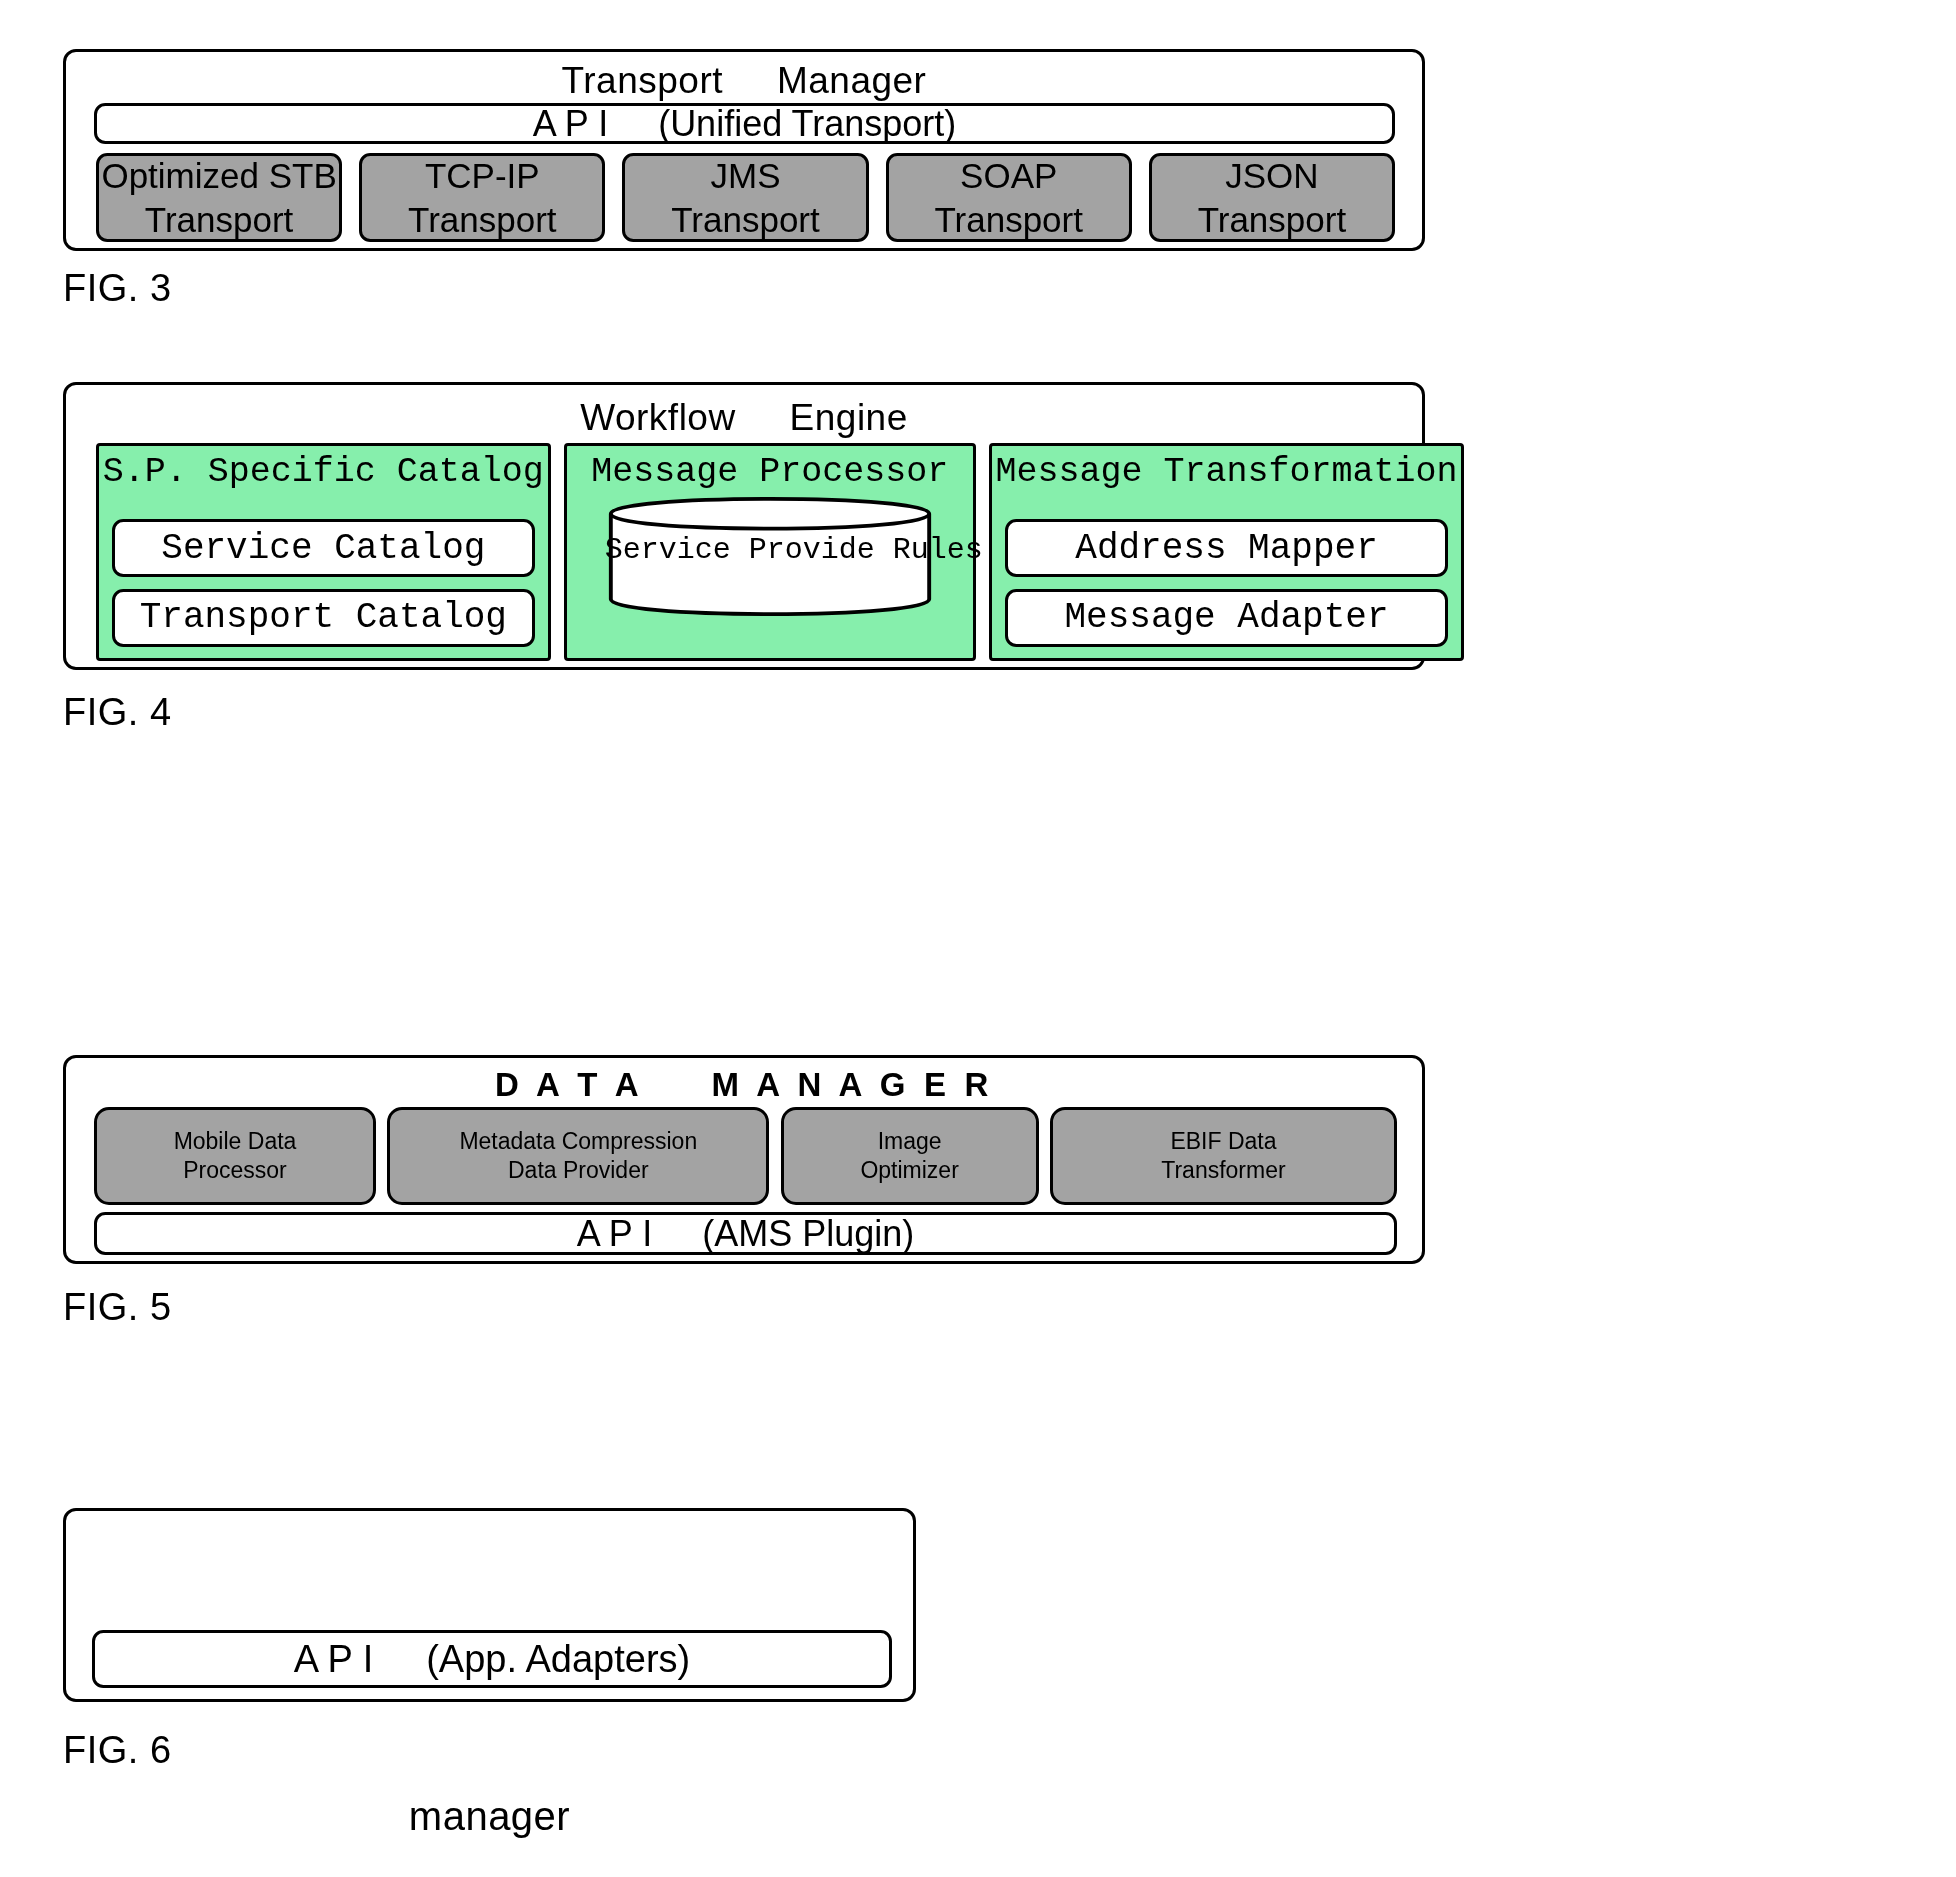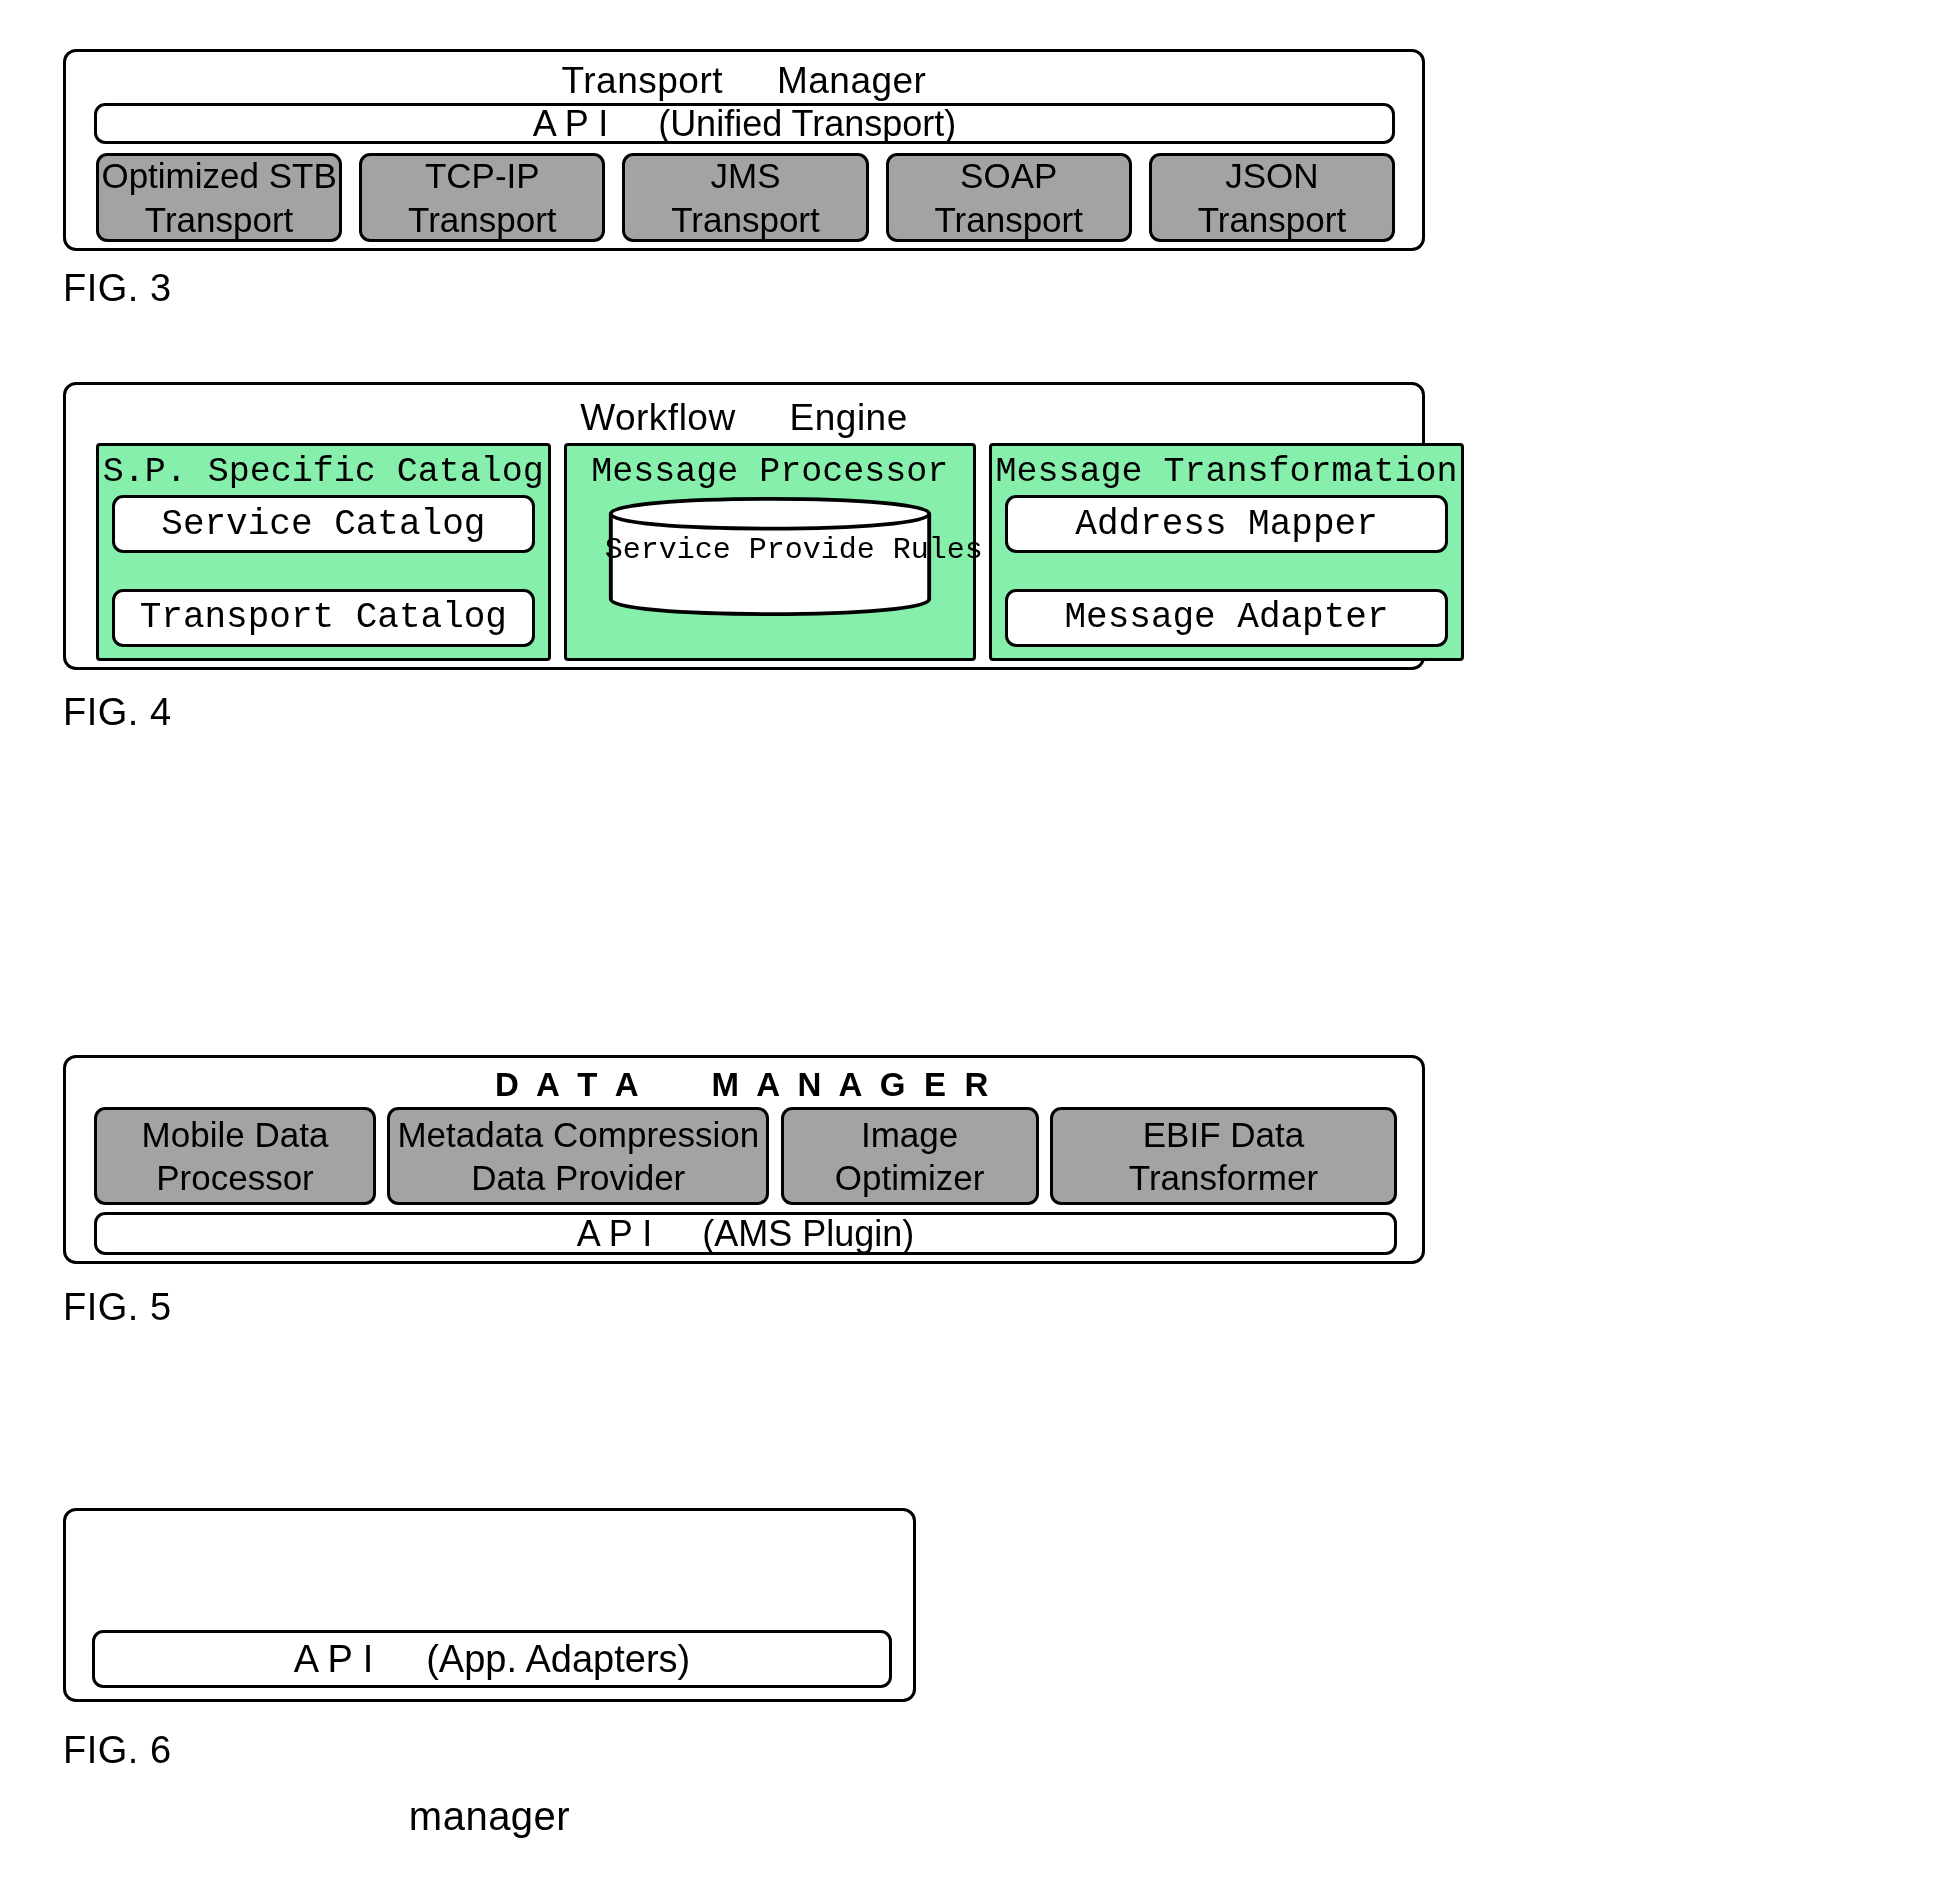--- a/index.html
+++ b/index.html
@@ -112,21 +112,21 @@
     text-align: center;
     font-size: 35px;
     line-height: 1.0;
     padding: 8.5px 3.8px 5.6px 3.8px;
     white-space: nowrap;
   }
   .panel-items {
     flex: 1 1 auto;
     display: flex;
     flex-direction: column;
-    justify-content: space-between;
+    justify-content: flex-end;
     gap: 11.3px;
     padding: 0 13px 11.3px 13px;
   }
   .panel-items .bar-box { height: 58px; }
 
   
   .cylinder {
     position: relative;
     margin: 1.9px 38px 9.4px 38px;
     height: 119px;
@@ -141,21 +141,21 @@
     white-space: nowrap;
   }
 
   
   #fig5-block { left: 60px; top: 1055px; width: 1362px; height: 209px; }
   #fig5-title { position: absolute; left: 0; top: 9.4px; width: 100%; }
   #fig5-row {
     position: absolute; left: 28px; top: 49px; width: 1303px; height: 98px;
     display: flex; gap: 11.3px;
   }
-  #fig5-row .inner-box { font-size: 35px; }
+  #fig5-row .inner-box { font-size: 23px; border-radius: 15px; }
   #fig5-api {
     position: absolute; left: 28px; top: 154px; width: 1303px; height: 43px;
   }
 
   
   #fig6-block { left: 60px; top: 1508px; width: 853px; height: 194px; }
   #fig6-title {
     position: absolute; left: 0; top: 15px; width: 100%;
     font-size: 40px; line-height: 1.32;
   }

